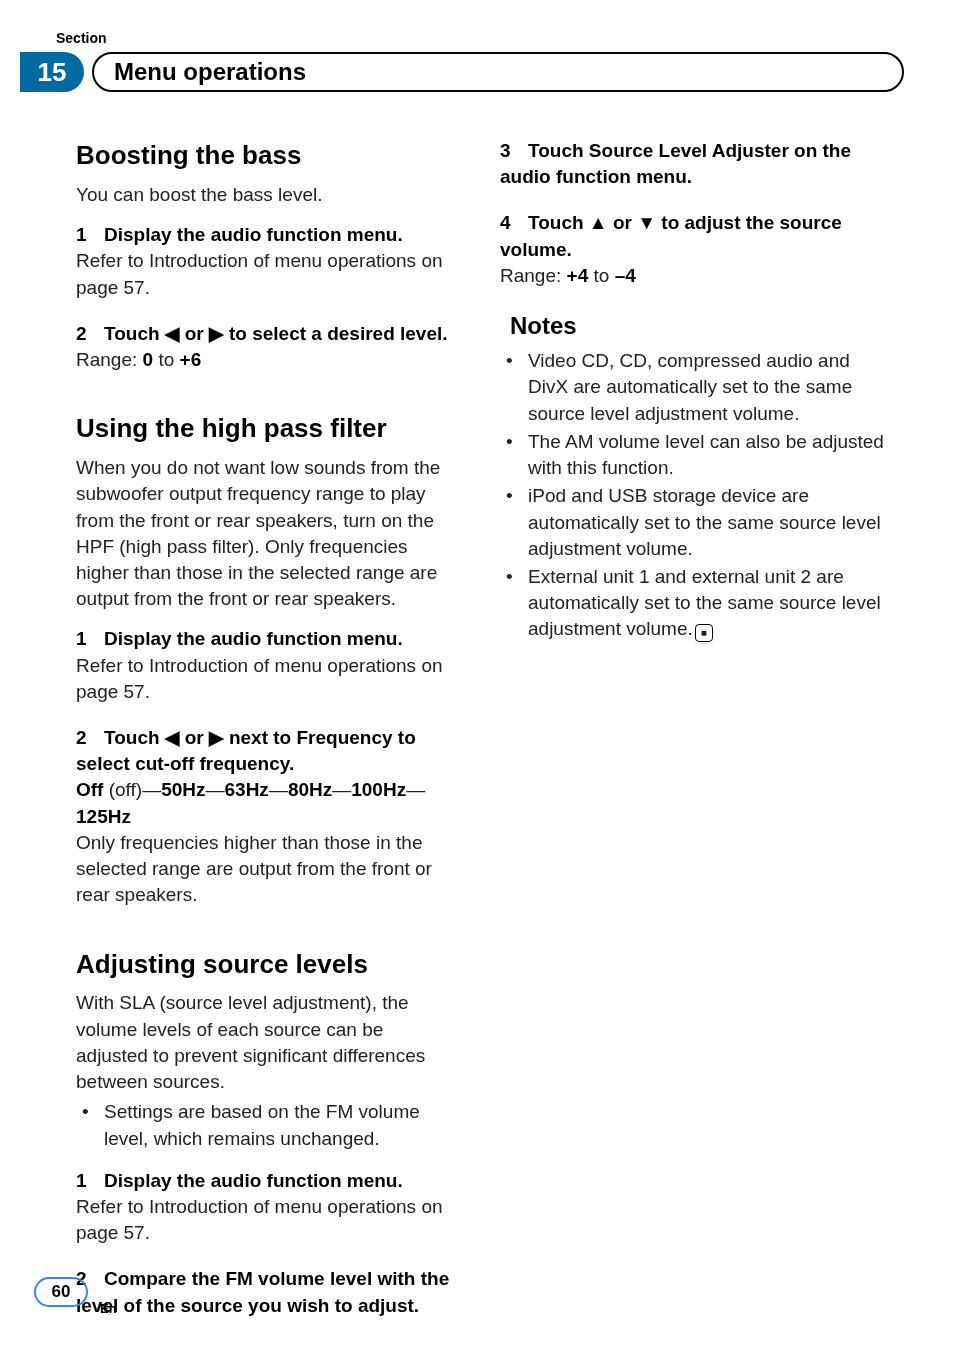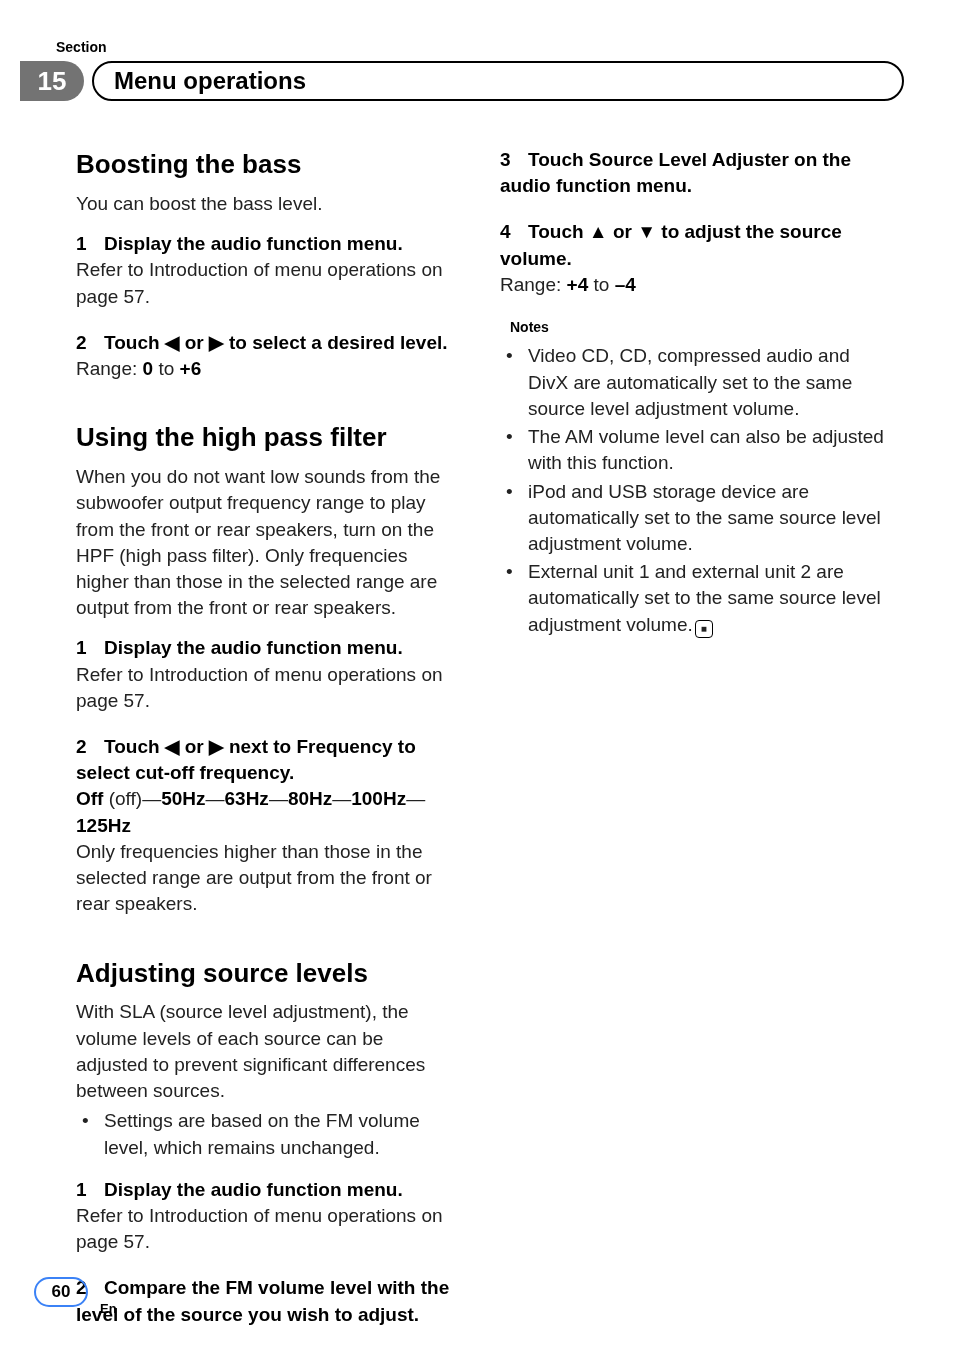--- a/index.html
+++ b/index.html
@@ -7,41 +7,41 @@
     width: 954px;
     height: 1352px;
     background: #fff;
     font-family: "Helvetica Neue", Helvetica, Arial, sans-serif;
     color: #000;
     position: relative;
   }
   .page {
     width: 954px;
     height: 1352px;
-    padding: 39px 50px 0 50px;
+    padding: 30px 50px 0 50px;
     position: relative;
   }
   .top-label {
     font-size: 14px;
     font-weight: 700;
     margin-bottom: 6px;
     margin-left: 6px;
   }
   .header-bar {
     position: relative;
     height: 40px;
     margin-bottom: 46px;
   }
   .section-badge {
     position: absolute;
     left: -30px;
     top: 0;
     width: 64px;
     height: 40px;
-    background: #737373;
+    background: #0369a1;
     color: #fff;
     font-weight: 800;
     font-size: 26px;
     display: flex;
     align-items: center;
     justify-content: center;
     border-top-right-radius: 20px;
     border-bottom-right-radius: 20px;
   }
   .header-pill {
@@ -104,21 +104,21 @@
   }
   ul.bullets > li::before {
     content: "•";
     position: absolute;
     left: 6px;
     top: 0;
     font-size: 19px;
   }
   .notes-head {
     font-weight: 700;
-    font-size: 14px;
+    font-size: 24px;
     color: #000;
     margin: 20px 0 6px 10px;
   }
   .end-icon {
     display: inline-flex;
     align-items: center;
     justify-content: center;
     width: 18px;
     height: 18px;
     border: 1.5px solid #000;

